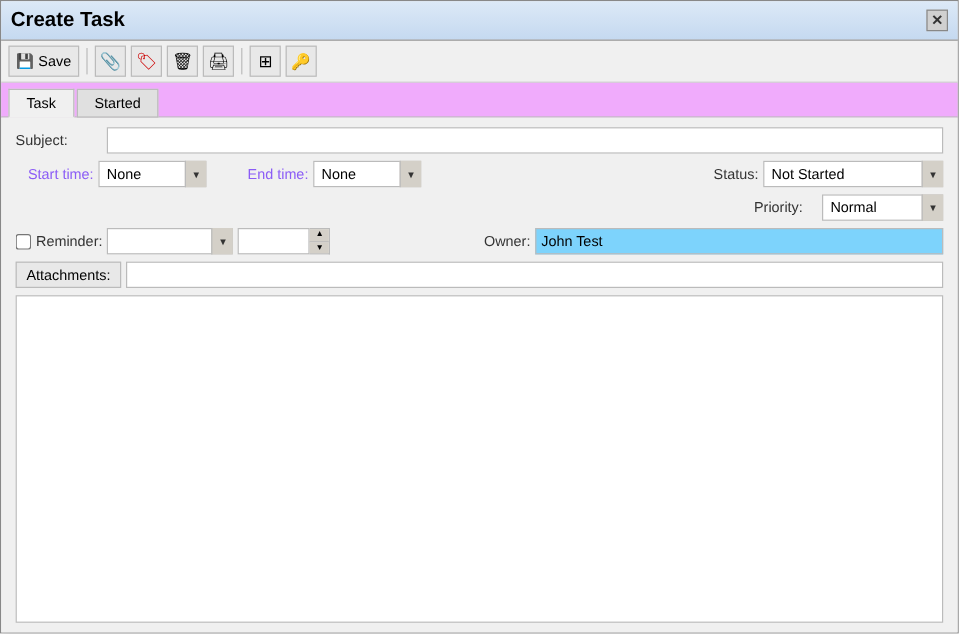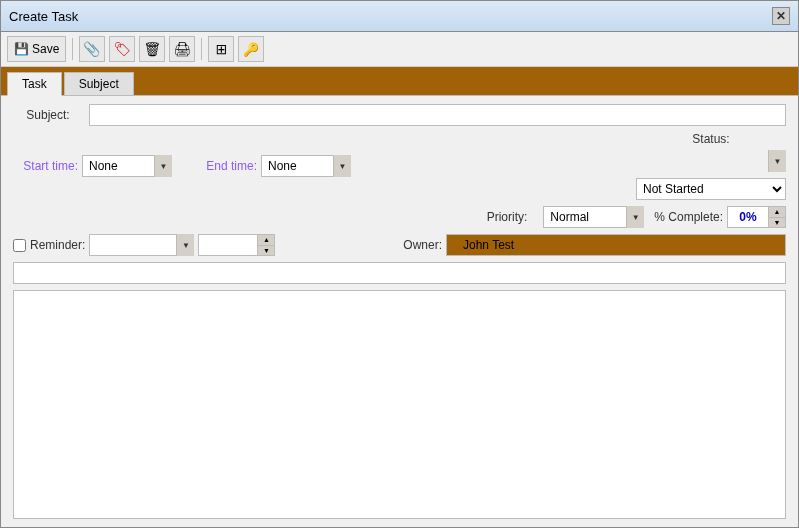--- a/index.html
+++ b/index.html
@@ -23,22 +23,22 @@
     }
     .title-bar {
       background: linear-gradient(to bottom, #dce9f7, #c5d9f0);
       border-bottom: 1px solid #888;
       padding: 6px 8px;
       display: flex;
       align-items: center;
       justify-content: space-between;
     }
     .title-bar-text {
-      font-size: 13px;
-      font-weight: normal;
+      font-size: 17px;
+      font-weight: bold;
       color: #000;
     }
     .close-btn {
       width: 18px;
       height: 18px;
       background: #d0d0d0;
       border: 1px solid #888;
       cursor: pointer;
       display: flex;
       align-items: center;
@@ -78,21 +78,21 @@
       font-size: 14px;
     }
     .toolbar-separator {
       width: 1px;
       height: 22px;
       background: #bbb;
       margin: 0 2px;
     }
     .tabs {
       display: flex;
-      background: #a16207;
+      background: #f0abfc;
       padding: 4px 6px 0 6px;
       border-bottom: 1px solid #bbb;
     }
     .tab {
       padding: 4px 14px;
       border: 1px solid #bbb;
       background: #e0e0e0;
       cursor: pointer;
       font-size: 12px;
       margin-right: 2px;
@@ -117,21 +117,21 @@
       color: #333;
       white-space: nowrap;
     }
     .subject-row {
       display: flex;
       align-items: center;
       gap: 6px;
     }
     .subject-label {
       width: 70px;
-      text-align: center;
+      text-align: left;
     }
     .subject-input {
       flex: 1;
       height: 22px;
       border: 1px solid #bbb;
       background: white;
       padding: 2px 4px;
       font-size: 12px;
     }
     .time-group {
@@ -165,21 +165,20 @@
       align-items: center;
       justify-content: center;
       pointer-events: none;
       font-size: 8px;
       color: #333;
     }
     .status-group {
       display: flex;
       align-items: center;
       gap: 4px;
-      flex-direction: column;
     }
     .priority-group {
       display: flex;
       align-items: center;
       gap: 16px;
     }
     .pct-group {
       display: flex;
       align-items: center;
       gap: 4px;
@@ -243,22 +242,22 @@
     .owner-section {
       display: flex;
       align-items: center;
       gap: 4px;
       margin-left: auto;
     }
     .owner-input {
       flex: 1;
       height: 22px;
       border: 1px solid #bbb;
-      background: #a16207;
-      padding: 2px 16px;
+      background: #7dd3fc;
+      padding: 2px 4px;
       font-size: 12px;
       min-width: 340px;
     }
     .attachments-row {
       display: flex;
       align-items: center;
       gap: 4px;
     }
     .attachments-btn {
       padding: 2px 8px;
@@ -341,21 +340,21 @@
     <div class="toolbar-icon-btn">
       <span style="font-size:13px;">🔑</span>
     </div>
   </div>
 
   <div class="tabs">
     <div class="tab active">
       <span>Task</span>
     </div>
     <div class="tab">
-      <span>Subject</span>
+      <span>Started</span>
     </div>
   </div>
 
   <div class="content">
 
     <div class="subject-row">
       <span class="subject-label form-label">Subject:</span>
       <input class="subject-input" type="text" value="" style="">
     </div>
 
@@ -387,21 +386,21 @@
             <div class="select-arrow">▼</div>
           </div>
         </div>
       </div>
 
       <div class="right-section">
 
         <div class="status-group">
           <span class="form-label">Status:</span>
           <div class="select-wrapper">
-            <select style="width:150px;margin-top:28px;">
+            <select style="width:150px;">
               <option selected="">Not Started</option>
               <option>In Progress</option>
               <option>Completed</option>
               <option>Waiting on someone else</option>
               <option>Deferred</option>
             </select>
             <div class="select-arrow">▼</div>
           </div>
         </div>
       </div>
@@ -416,30 +415,20 @@
           <div class="select-wrapper">
             <select style="width:101px;">
               <option>Low</option>
               <option selected="">Normal</option>
               <option>High</option>
             </select>
             <div class="select-arrow">▼</div>
           </div>
         </div>
 
-        <div class="pct-group">
-          <span class="form-label">% Complete:</span>
-          <div class="pct-input-wrapper">
-            <input class="pct-input" type="text" value="0%" style="">
-            <div class="spinner">
-              <button class="spinner-up">▲</button>
-              <button class="spinner-down">▼</button>
-            </div>
-          </div>
-        </div>
       </div>
     </div>
 
     <div class="middle-row">
 
       <div class="reminder-row">
         <input type="checkbox" class="reminder-checkbox" style="">
         <span class="form-label">Reminder:</span>
         <div class="select-wrapper reminder-select-wrapper">
           <select style="width:105px;">
@@ -456,19 +445,22 @@
         </div>
       </div>
 
       <div class="owner-section">
         <span class="form-label">Owner:</span>
         <input class="owner-input" type="text" value="John Test" style="">
       </div>
     </div>
 
     <div class="attachments-row">
+      <button class="attachments-btn">
+        <span>Attachments:</span>
+      </button>
       <div class="attachments-field"></div>
     </div>
 
     <textarea class="notes-area" style=""></textarea>
 
   </div>
 </div>
 
 </body></html>

